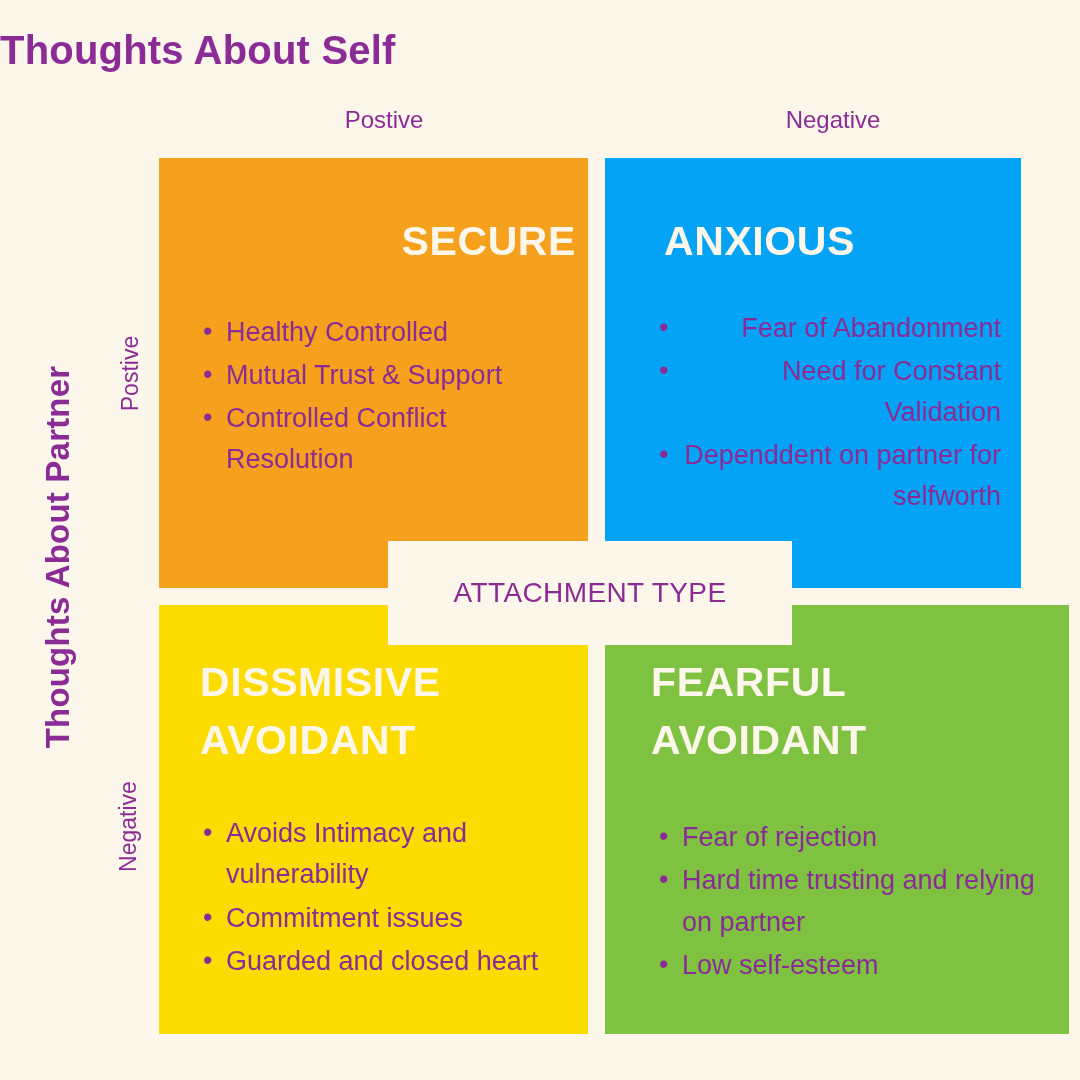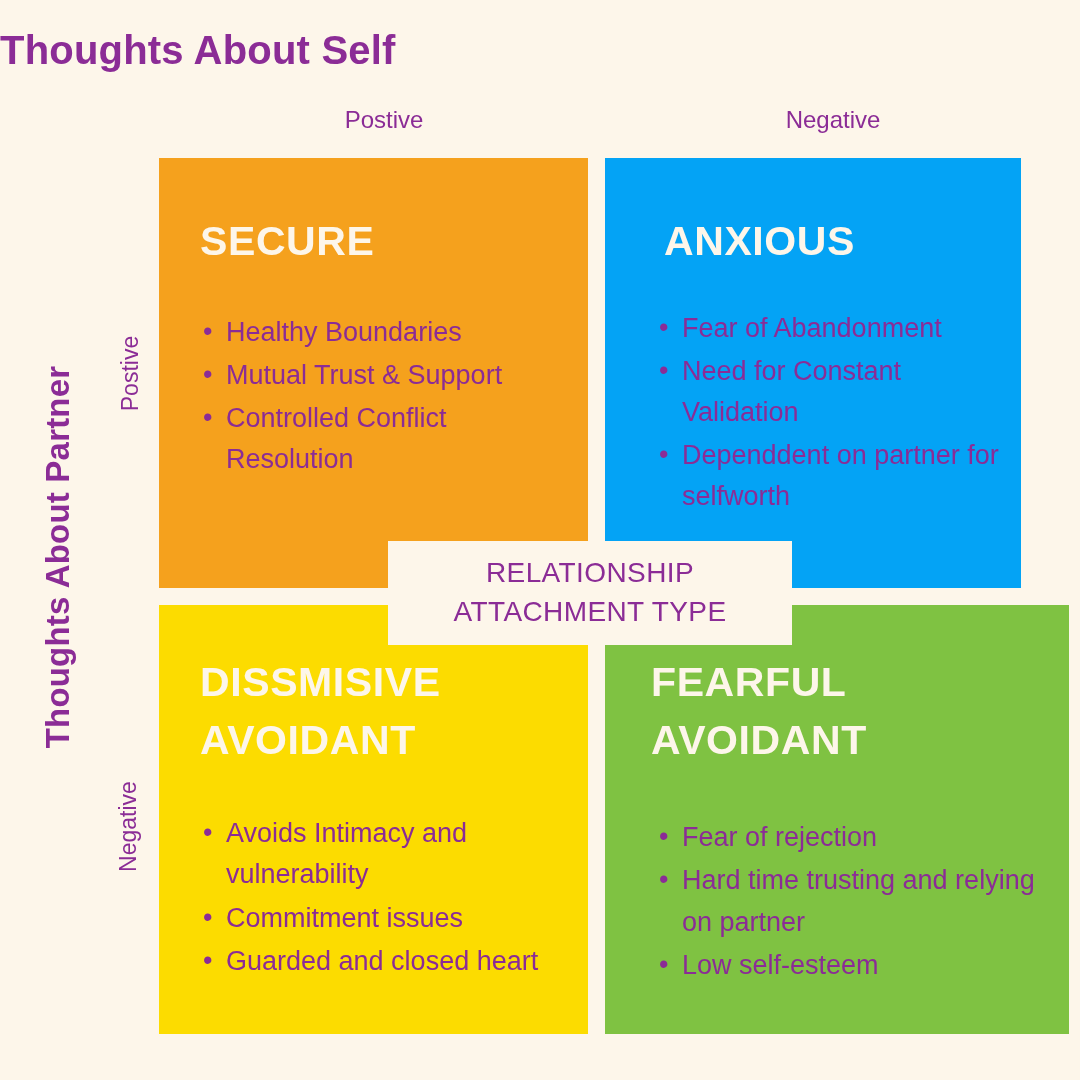--- a/index.html
+++ b/index.html
@@ -91,21 +91,21 @@
   }
 
   .quadrant-heading {
     color: #FDF6EA;
     font-weight: bold;
     font-size: 41px;
     letter-spacing: 0.6px;
     line-height: 1.42;
     margin: 0;
   }
-  #quadrant-secure .quadrant-heading { padding: 54px 12px 0 41px; }
+  #quadrant-secure .quadrant-heading { padding: 54px 12px 0 41px; text-align: right; }
   #quadrant-anxious .quadrant-heading { padding: 54px 0 0 59px; }
   #quadrant-dismissive .quadrant-heading { padding: 48px 60px 0 41px; }
   #quadrant-fearful .quadrant-heading { padding: 48px 46px 0 46px; }
 
   .trait-list {
     list-style: none;
     margin: 0;
     padding: 0;
     color: #8B2C96;
     font-size: 27px;
@@ -118,21 +118,21 @@
   }
   .trait-item::before {
     content: "\2022";
     position: absolute;
     left: 0;
     top: -1px;
     font-size: 27px;
     color: #8B2C96;
   }
   #quadrant-secure .trait-list { margin: 42px 24px 0 44px; }
-  #quadrant-anxious .trait-list { margin: 38px 20px 0 54px; }
+  #quadrant-anxious .trait-list { margin: 38px 20px 0 54px; text-align: right; }
   #quadrant-dismissive .trait-list { margin: 44px 22px 0 44px; }
   #quadrant-fearful .trait-list { margin: 48px 16px 0 54px; }
 
   
   #center-badge {
     position: absolute;
     left: 388px;
     top: 541px;
     width: 404px;
     height: 104px;
@@ -160,21 +160,21 @@
 <div class="col-label" id="col-label-negative">Negative</div>
 
 <div id="axis-title-partner">Thoughts About Partner</div>
 
 <div class="row-label" id="row-label-positive">Postive</div>
 <div class="row-label" id="row-label-negative">Negative</div>
 
 <div class="quadrant" id="quadrant-secure">
   <div class="quadrant-heading">SECURE</div>
   <ul class="trait-list">
-    <li class="trait-item">Healthy Boundaries</li>
+    <li class="trait-item">Healthy Controlled</li>
     <li class="trait-item">Mutual Trust &amp; Support</li>
     <li class="trait-item">Controlled Conflict Resolution</li>
   </ul>
 </div>
 
 <div class="quadrant" id="quadrant-anxious">
   <div class="quadrant-heading">ANXIOUS</div>
   <ul class="trait-list">
     <li class="trait-item">Fear of Abandonment</li>
     <li class="trait-item">Need for Constant Validation</li>
@@ -194,15 +194,14 @@
 <div class="quadrant" id="quadrant-fearful">
   <div class="quadrant-heading">FEARFUL AVOIDANT</div>
   <ul class="trait-list">
     <li class="trait-item">Fear of rejection</li>
     <li class="trait-item">Hard time trusting and relying on partner</li>
     <li class="trait-item">Low self-esteem</li>
   </ul>
 </div>
 
 <div id="center-badge">
-  <div class="center-badge-line">RELATIONSHIP</div>
   <div class="center-badge-line">ATTACHMENT TYPE</div>
 </div>
 
 </body></html>

